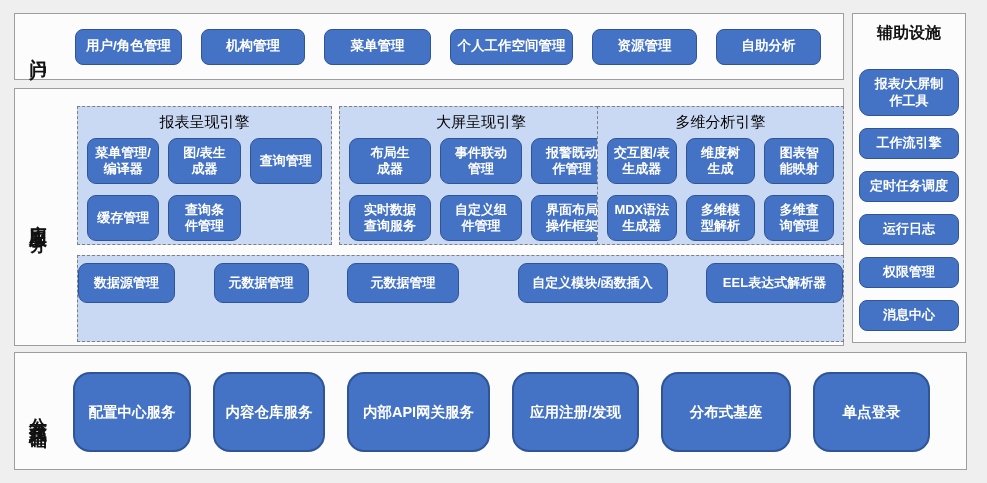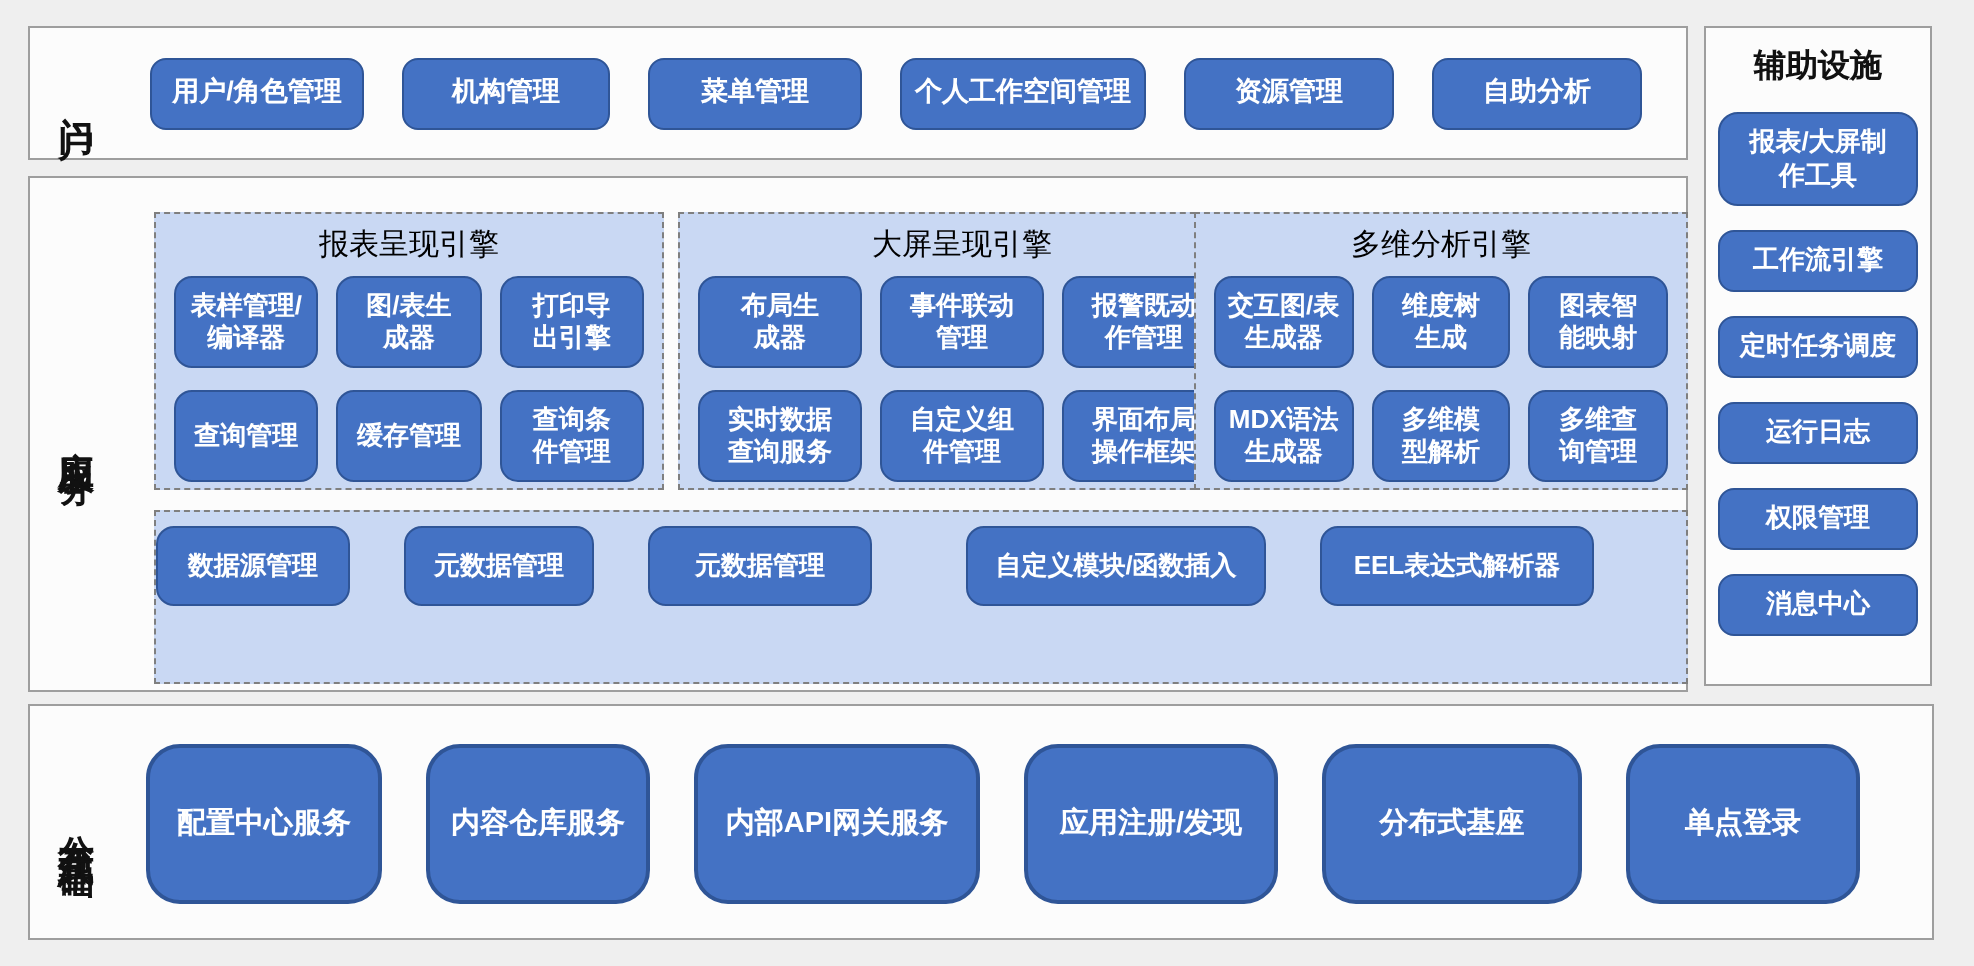--- a/index.html
+++ b/index.html
@@ -44,41 +44,41 @@
     box-sizing:border-box;
   }
   .panel-title{text-align:center;font-size:15px;color:#000;padding-top:6px;}
   #engine-1{left:62px;top:17px;width:255px;height:139px;}
   #engine-2{left:324px;top:17px;width:284px;height:139px;}
   #engine-3{left:582px;top:17px;width:247px;height:139px;}
   .eng-grid{display:grid;grid-template-columns:repeat(3,1fr);gap:11px 9px;padding:6px 9px 0 9px;}
   .eng-grid .btn{height:46px;border-radius:9px;}
 
   #config-panel{left:62px;top:166px;width:767px;height:87px;}
-  .cfg-row{display:flex;justify-content:flex-start;align-items:center;gap:27px;margin-top:7px;}
+  .cfg-row{display:flex;justify-content:space-between;align-items:center;gap:27px;margin-top:7px;}
   .cfg-row .btn{height:40px;border-radius:9px;}
   .cfg-row .btn:nth-child(1){width:97px;}
   .cfg-row .btn:nth-child(2){width:95px;}
   .cfg-row .btn:nth-child(3){width:112px;}
   .cfg-row .btn:nth-child(4){width:150px;margin-left:20px;}
   .cfg-row .btn:nth-child(5){width:137px;}
 
   
   .dist-row{position:absolute;left:58px;top:19px;display:flex;gap:22px;}
   .dist-row .btn{height:80px;border-radius:17px;border-width:2px;font-size:14.5px;}
   .dist-row .btn:nth-child(1){width:118px;}
   .dist-row .btn:nth-child(2){width:112px;}
   .dist-row .btn:nth-child(3){width:143px;}
   .dist-row .btn:nth-child(4){width:127px;}
   .dist-row .btn:nth-child(5){width:130px;}
   .dist-row .btn:nth-child(6){width:117px;}
 
   
   .aux-col{display:flex;flex-direction:column;align-items:center;gap:12px;padding-top:9px;}
-  .aux-title{font-weight:bold;font-size:16px;color:#111;margin-bottom:0;}
+  .aux-title{font-weight:bold;font-size:16px;color:#111;margin-bottom:13px;}
   .aux-col .btn{width:100px;height:31px;border-radius:8px;}
   .aux-col .btn:nth-child(2){height:47px;border-radius:10px;}
 </style>
 </head>
 <body>
 
 <div class="section" id="portal-section">
   <div class="vlabel">门户</div>
   <div class="portal-row">
     <div class="btn">用户/角色管理</div>
@@ -89,26 +89,24 @@
     <div class="btn">自助分析</div>
   </div>
 </div>
 
 <div class="section" id="app-section">
   <div class="vlabel">应用服务</div>
 
   <div class="panel" id="engine-1">
     <div class="panel-title">报表呈现引擎</div>
     <div class="eng-grid">
-      <div class="btn">表样管理/
+      <div class="btn">菜单管理/
 编译器</div>
       <div class="btn">图/表生
 成器</div>
-      <div class="btn">打印导
-出引擎</div>
       <div class="btn">查询管理</div>
       <div class="btn">缓存管理</div>
       <div class="btn">查询条
 件管理</div>
     </div>
   </div>
 
   <div class="panel" id="engine-2">
     <div class="panel-title">大屏呈现引擎</div>
     <div class="eng-grid">

